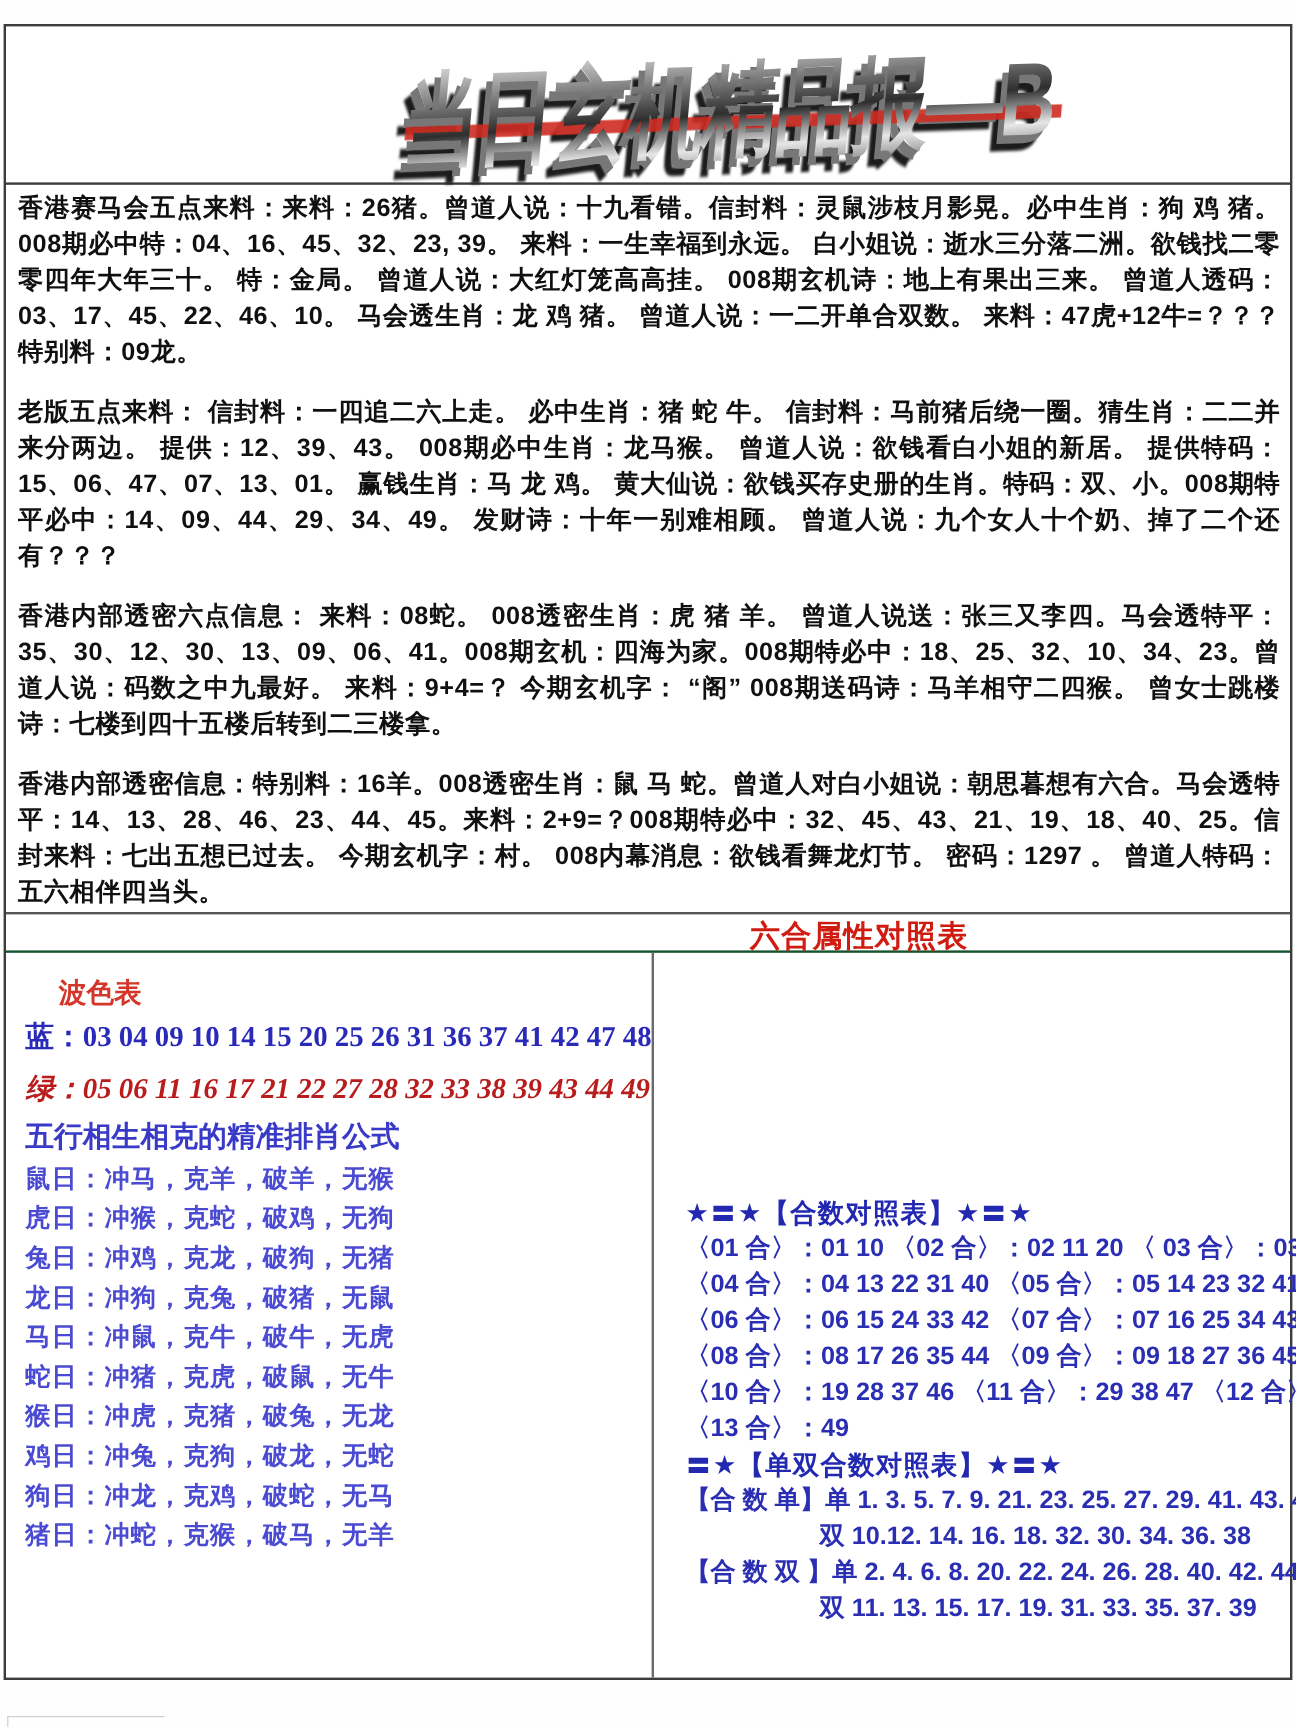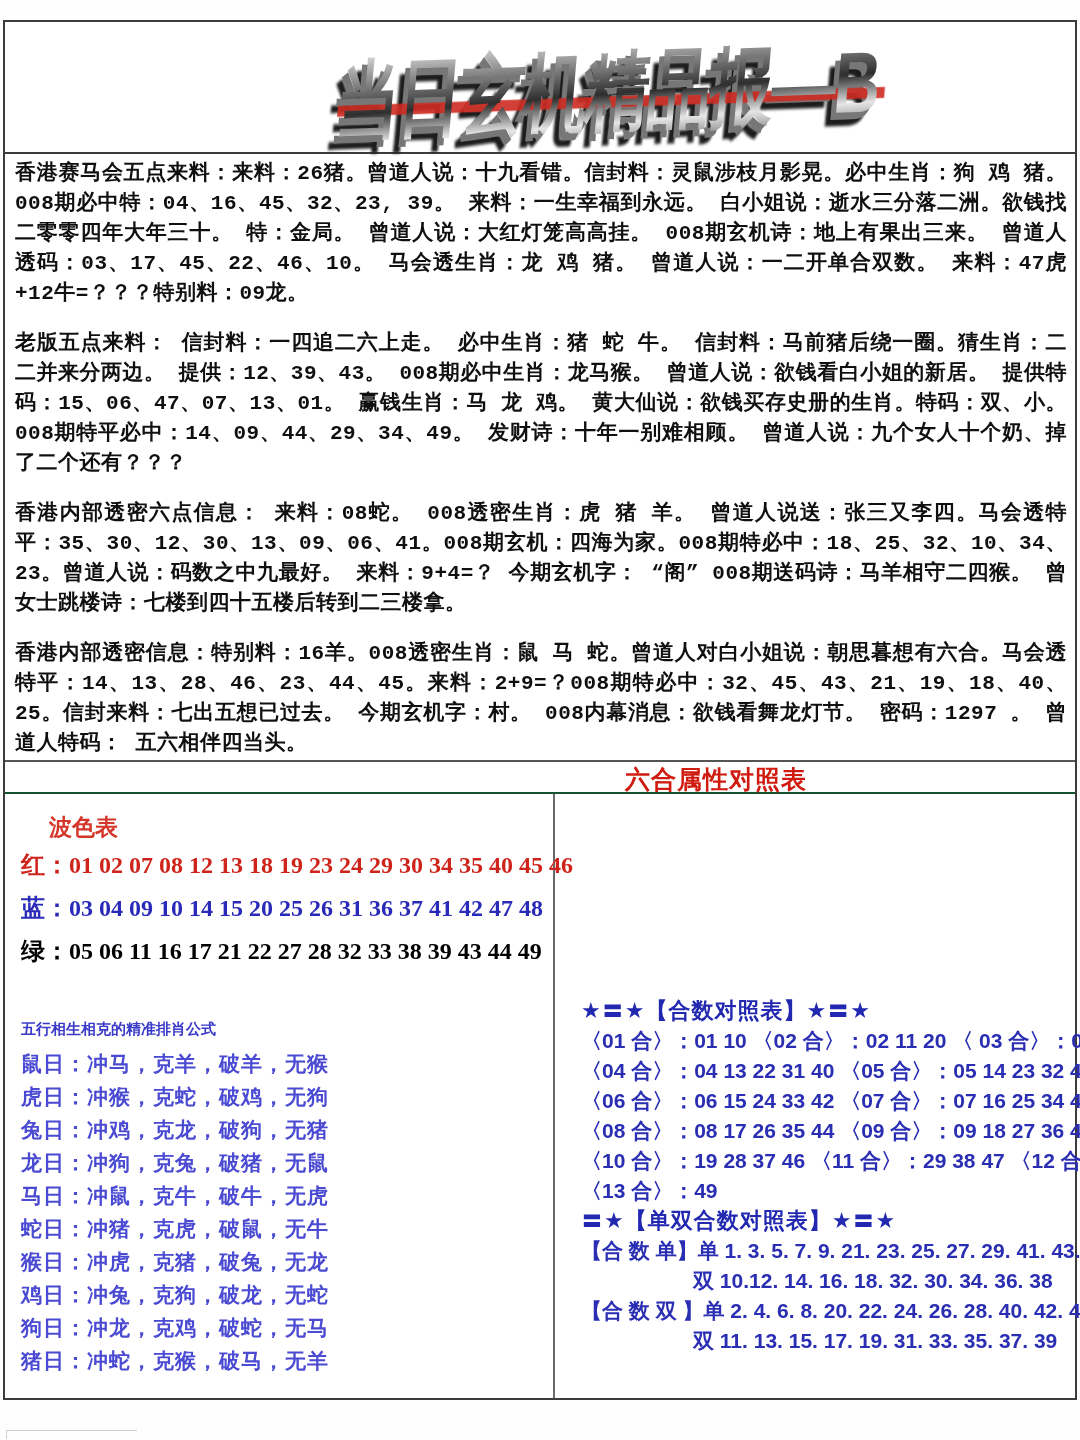--- a/index.html
+++ b/index.html
@@ -17,37 +17,37 @@
   .tl-shadow2{color:#777;left:-5px;top:7px;}
   .title-redbar{position:absolute;left:2px;top:66px;width:545px;height:11px;background:#cf2c22;opacity:.9;filter:blur(.5px);}
   .tl-front{background:linear-gradient(178deg,#f8f8f8 4%,#9a9a9a 26%,#2e2e2e 52%,#e6e6e6 72%,#4a4a4a 96%);
             -webkit-background-clip:text;background-clip:text;color:transparent;}
 
   .ribbon{position:absolute;left:849px;top:-12px;width:198px;height:150px;z-index:6;}
   .ribbon svg{display:block;width:100%;height:100%;}
   .ribbon text{font-family:"Liberation Sans","DejaVu Sans",sans-serif;font-weight:bold;font-size:30px;fill:#d02018;}
 
   
-  .text-section{position:absolute;left:0;top:132px;width:100%;height:608px;box-sizing:border-box;padding:5px 8px 0 10px;font-family:Liberation Mono, monospace;}
+  .text-section{position:absolute;left:0;top:132px;width:100%;height:608px;box-sizing:border-box;padding:5px 8px 0 10px;}
   .text-section p{margin:0 0 20px 0;font-size:21px;font-weight:bold;line-height:30px;letter-spacing:.5px;
                   text-align:justify;color:#101010;}
 
   
   .attr-header{position:absolute;left:0;top:738px;width:100%;height:30px;border-top:2px solid #555;border-bottom:2px solid #14532d;box-sizing:content-box;}
   .attr-title{position:absolute;left:620px;top:1px;font-size:25px;font-weight:bold;color:#d01c10;letter-spacing:1px;}
   .attr-body{position:absolute;left:0;top:772px;width:100%;height:604px;display:flex;}
   .attr-left{width:550px;border-right:2px solid #6a6a6a;box-sizing:border-box;padding:16px 0 0 16px;}
   .attr-right{flex:1;box-sizing:border-box;padding:202px 0 0 26px;}
 
   .bose-title{padding-left:28px;font-size:23px;font-weight:bold;color:#d4372a;line-height:34px;}
   .color-line{font-family:"Liberation Serif","DejaVu Serif",serif;font-weight:bold;font-size:24px;line-height:43px;white-space:nowrap;}
   .cl-red{color:#cf241b;}
   .cl-blue{color:#2a2ab8;}
-  .cl-green{color:#000000;}
-  .formula-title{font-size:15px;font-weight:bold;color:#3a3ac8;line-height:36px;margin-top:38px;}
+  .cl-green{color:#b91c1c;font-style:italic;}
+  .formula-title{font-size:24px;font-weight:bold;color:#3a3ac8;line-height:36px;}
   .zodiac-row{font-size:21px;font-weight:bold;color:#4a4ad2;line-height:33px;letter-spacing:1px;}
 
   .blue-head{font-size:22px;font-weight:bold;color:#2228b0;line-height:30px;letter-spacing:1px;}
   .hesu-row{font-size:21px;font-weight:bold;color:#2a2eb2;line-height:30px;white-space:nowrap;}
   .ds-line{font-size:21px;font-weight:bold;color:#2a2eb2;line-height:30px;white-space:nowrap;}
   .ds-indent{padding-left:112px;}
 
   .bottom-mark{position:absolute;left:6px;top:1430px;width:130px;height:8px;border-top:1px solid #cfcfcf;border-left:1px solid #cfcfcf;}
 </style>
 </head>
@@ -73,21 +73,20 @@
     </div>
 
     <div class="attr-header">
       <span class="attr-title">六合属性对照表</span>
     </div>
 
     <div class="attr-body">
 
       <div class="attr-left">
         <div class="bose-title">波色表</div>
-        <div class="color-line cl-red"><span>红：</span><span>01 02 07 08 12 13 18 19 23 24 29 30 34 35 40 45 46</span></div>
         <div class="color-line cl-blue"><span>蓝：</span><span>03 04 09 10 14 15 20 25 26 31 36 37 41 42 47 48</span></div>
         <div class="color-line cl-green"><span>绿：</span><span>05 06 11 16 17 21 22 27 28 32 33 38 39 43 44 49</span></div>
         <div class="formula-title">五行相生相克的精准排肖公式</div>
         <div class="zodiac-row">鼠日：冲马，克羊，破羊，无猴</div>
         <div class="zodiac-row">虎日：冲猴，克蛇，破鸡，无狗</div>
         <div class="zodiac-row">兔日：冲鸡，克龙，破狗，无猪</div>
         <div class="zodiac-row">龙日：冲狗，克兔，破猪，无鼠</div>
         <div class="zodiac-row">马日：冲鼠，克牛，破牛，无虎</div>
         <div class="zodiac-row">蛇日：冲猪，克虎，破鼠，无牛</div>
         <div class="zodiac-row">猴日：冲虎，克猪，破兔，无龙</div>

